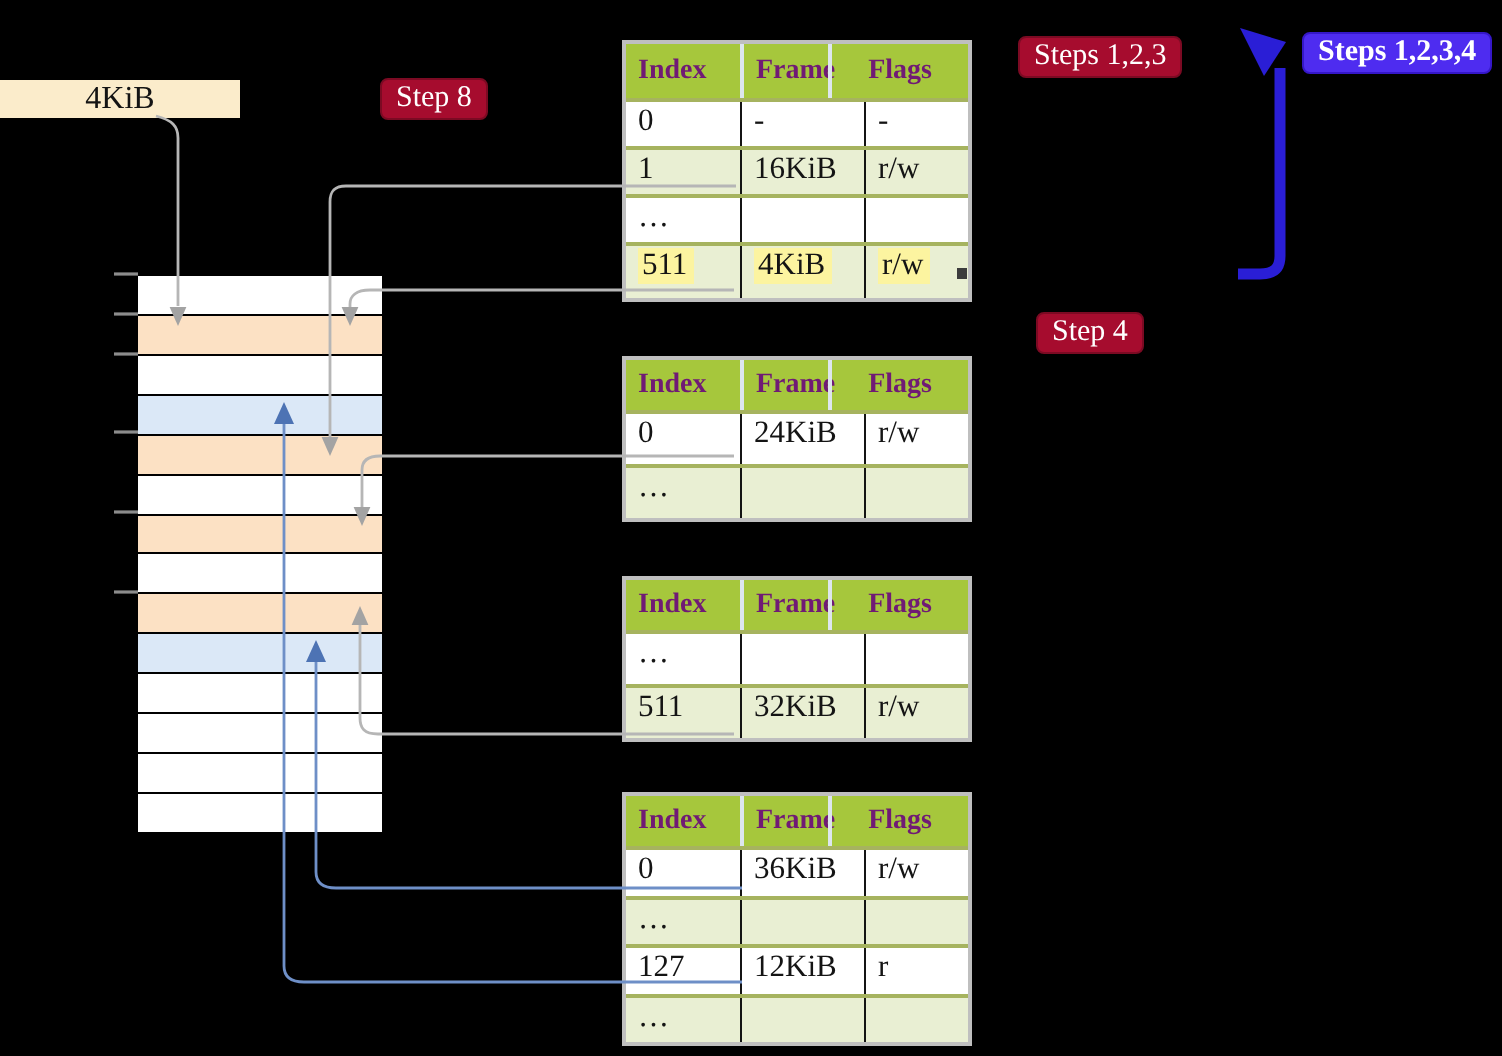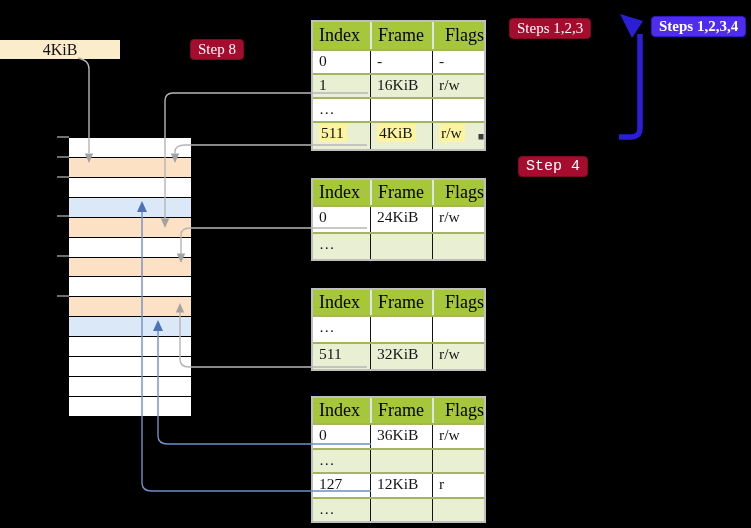--- a/index.html
+++ b/index.html
@@ -11,39 +11,39 @@
            color:#141414;font-size:16px;line-height:19px;text-align:center;z-index:3;}
 
   
   .badge{position:absolute;z-index:3;font-size:15px;line-height:17px;padding:1px 7px;
          border-radius:4px;color:#fff;white-space:nowrap;}
   .badge.red{background:#a60c2e;border:1px solid #7c0a23;}
   .badge.blue{background:#4e2cf0;border:1px solid #3517c9;}
   #step0{left:190px;top:39px;}
   #steps123{left:509px;top:18px;}
   #steps1234{left:651px;top:16px;font-weight:bold;}
-  #step4{left:518px;top:156px;font-family:Liberation Mono, monospace;}
+  #step4{left:518px;top:156px;}
 
   
   #memcol{position:absolute;left:69px;top:137px;width:122px;height:279px;
           display:flex;flex-direction:column;border-top:1.7px solid #000;z-index:1;}
   .mrow{flex:1 1 0;border-bottom:1.7px solid #000;}
   .mrow.white{background:#ffffff;}
   .mrow.orange{background:#fce1c4;}
   .mrow.blue{background:#dbe8f7;}
 
   
   .ptable{position:absolute;left:311px;width:171px;background:#fff;
           border:2px solid #bfbfbf;z-index:2;}
   .thead{display:flex;background:#a6c73c;height:25px;}
   #t1 .thead{height:27px;}
-  .hcell{box-sizing:border-box;color:#000000;font-weight:normal;font-size:18px;
+  .hcell{box-sizing:border-box;color:#701a75;font-weight:bold;font-size:14px;
          padding-left:6px;line-height:25px;}
   #t1 .hcell{line-height:27px;}
-  .hcell.c0{width:57px;} .hcell.c1{width:62px;} .hcell.c2{width:52px;text-align:right;}
+  .hcell.c0{width:57px;} .hcell.c1{width:44px;} .hcell.c2{width:52px;text-align:right;}
   .hcell.c1,.hcell.c2{border-left:2px solid #dde6ee;}
   .trow{display:flex;border-top:2px solid #a6b35f;height:22px;}
   .trow.shade{background:#e9efd3;}
   .tcell{box-sizing:border-box;padding:1px 0 0 6px;font-size:15.5px;color:#141414;}
   .tcell.c0{width:57px;} .tcell.c1{width:62px;} .tcell.c2{width:52px;}
   .tcell.c1,.tcell.c2{border-left:1.2px solid #141414;}
   .hl{background:#fcf4a0;padding:0 3px 1px 2px;}
   #t1{top:20px;}  #t1 .trow:last-child{height:26px;}
   #t2{top:178px;} #t2 .trow{height:25px;}
   #t3{top:288px;} #t3 .trow{height:25px;}

